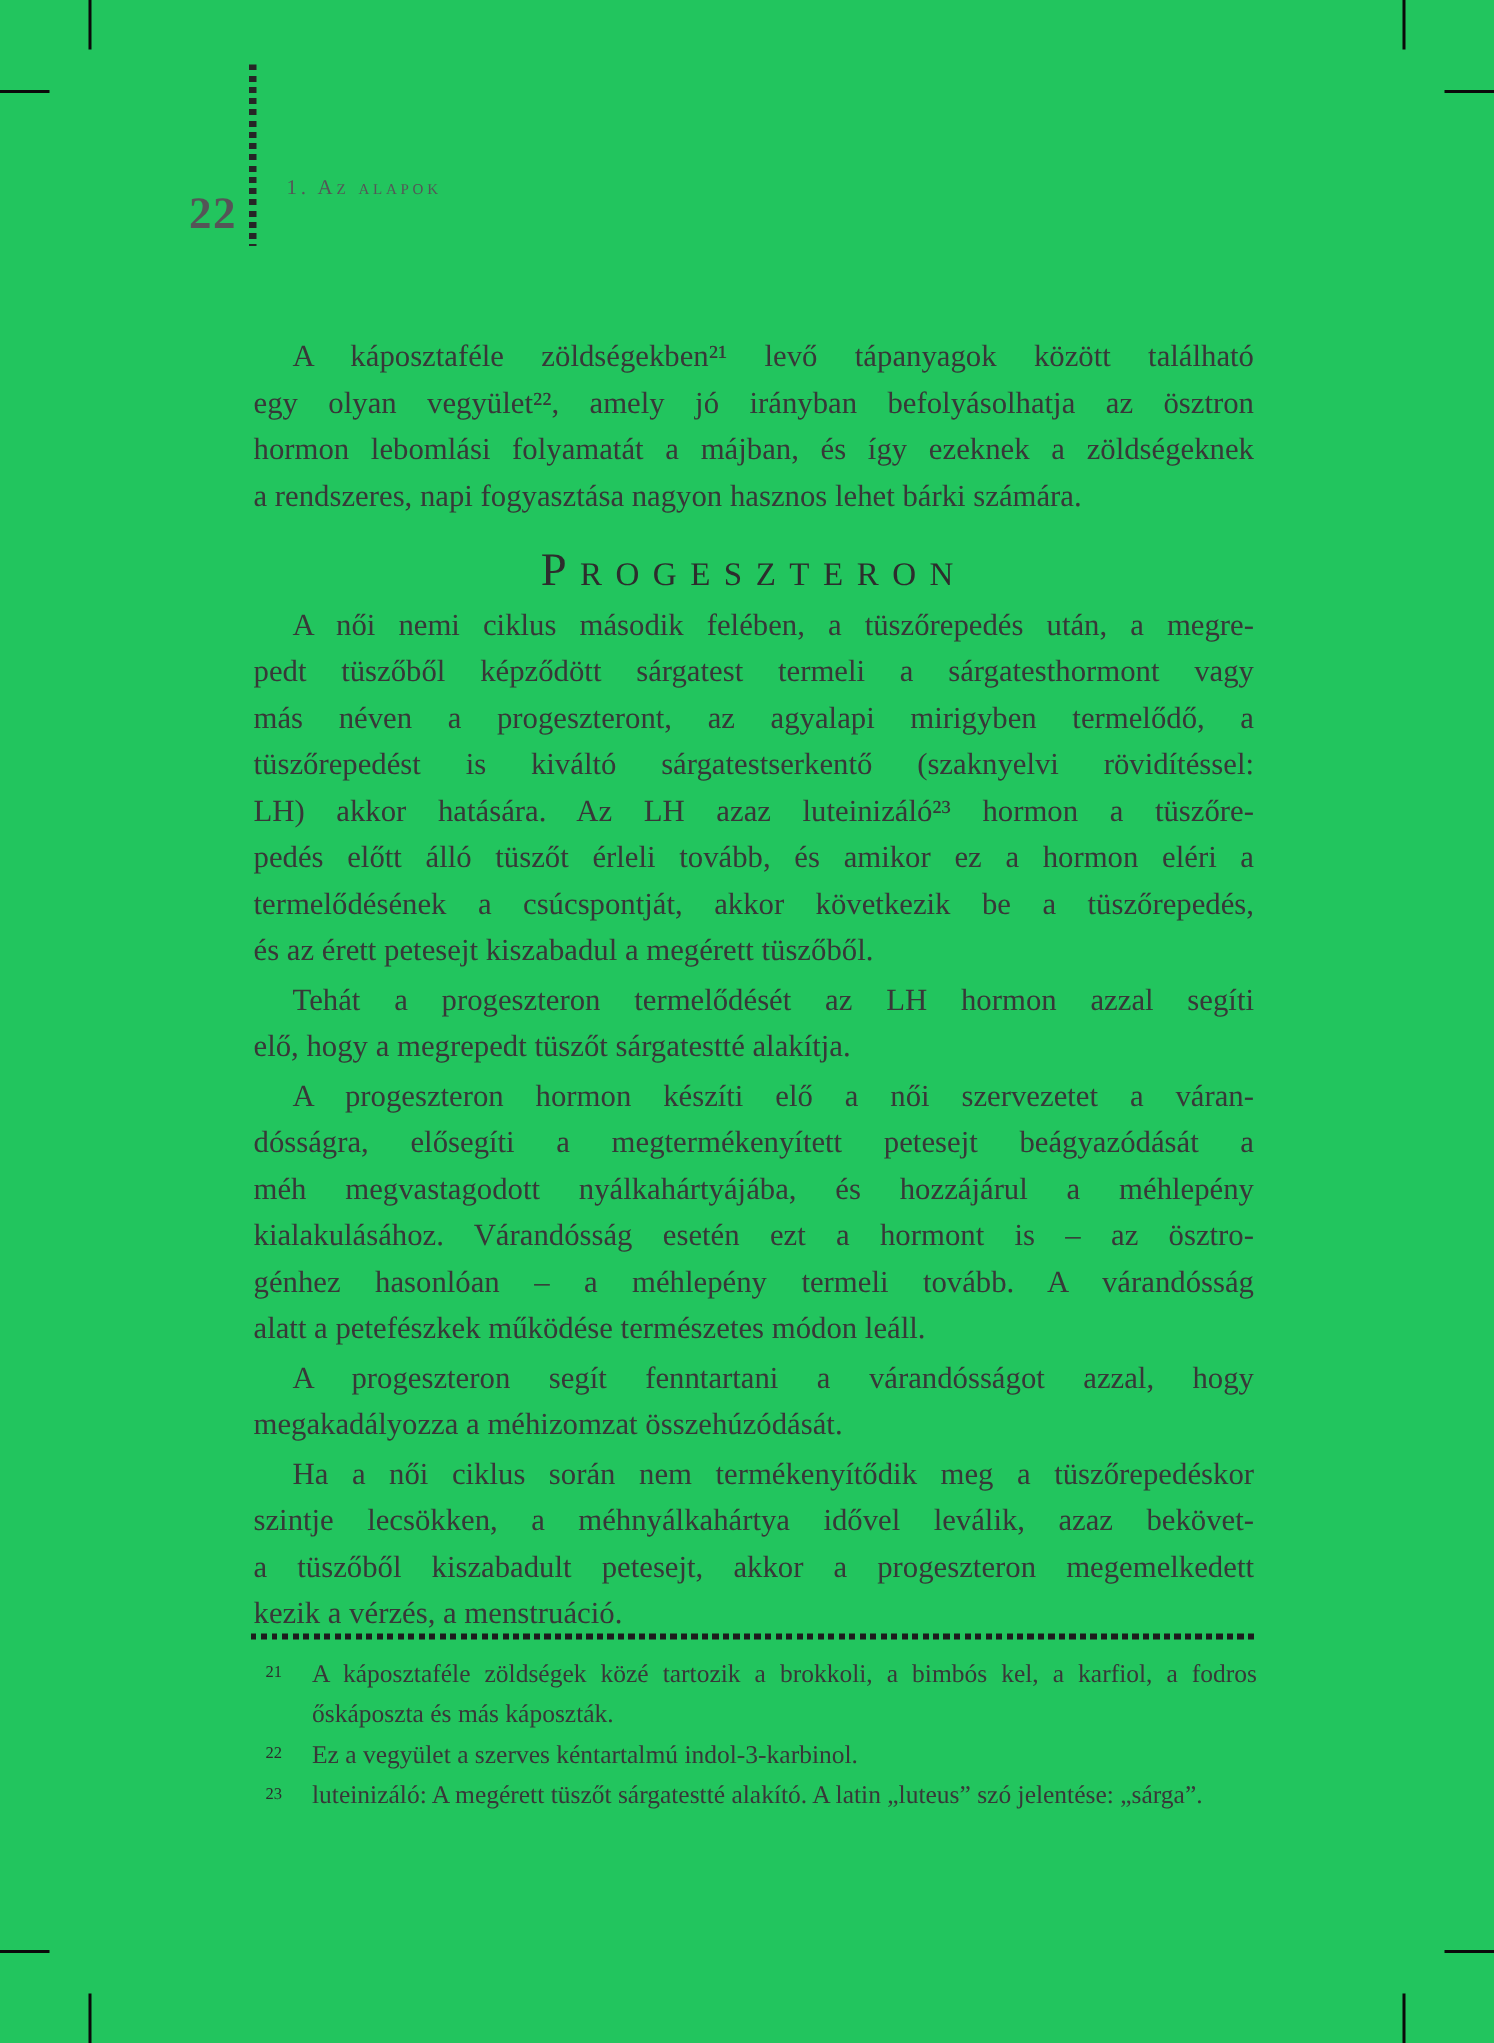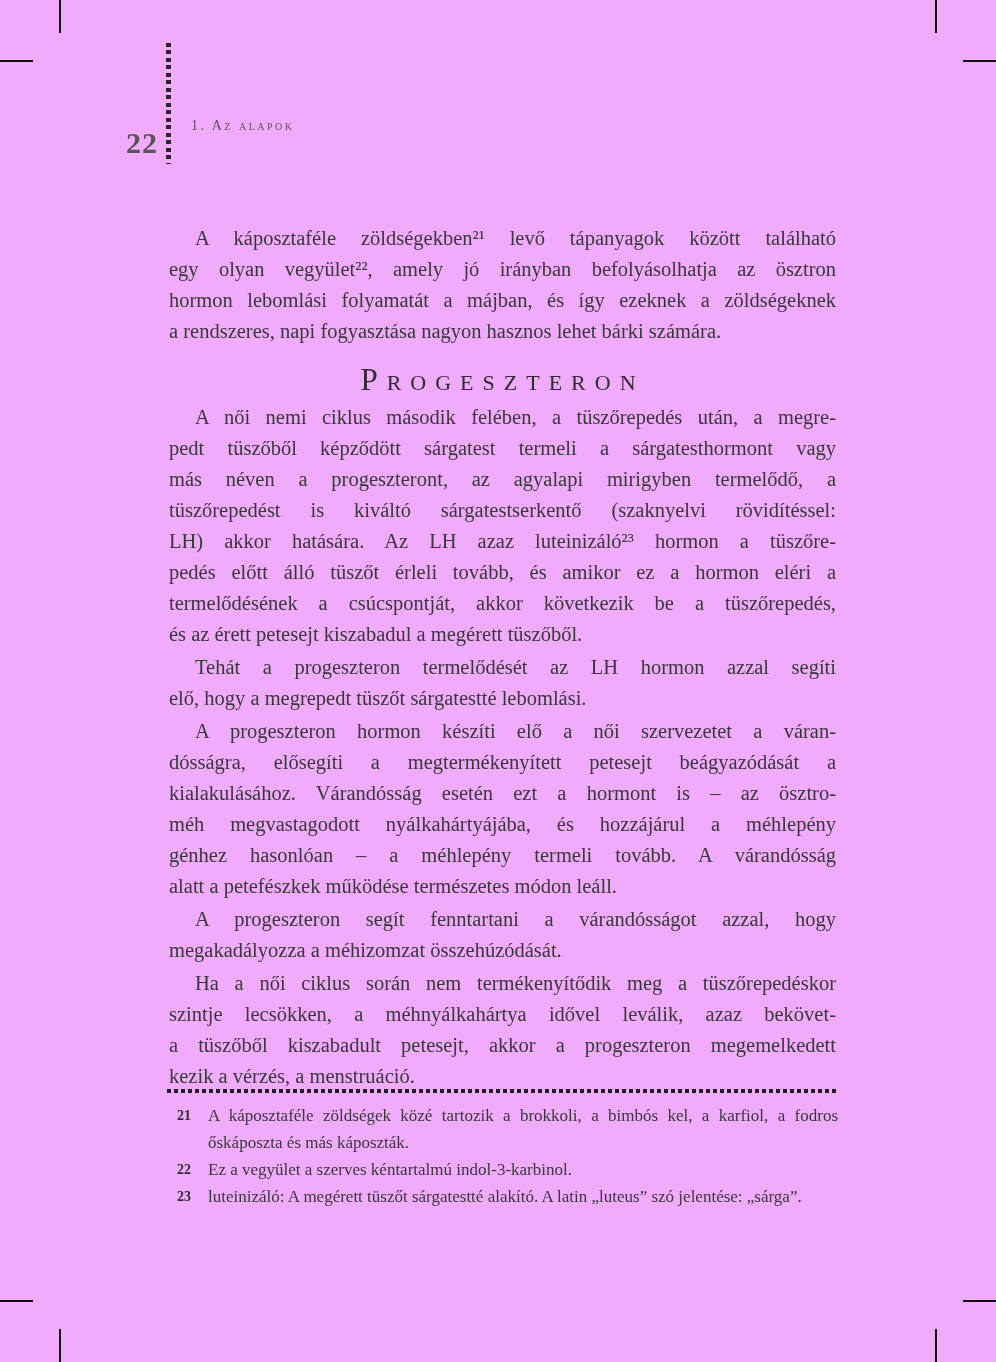--- a/index.html
+++ b/index.html
@@ -1,20 +1,20 @@
 <!DOCTYPE html>
 <html><head>
 <meta charset="utf-8">
 <style>
   html, body { margin: 0; padding: 0; background: #ffffff; }
   .page {
     position: relative;
     width: 996px;
     height: 1362px;
-    background: #f0abfc;
+    background: #22c55e;
     font-family: "Liberation Serif", "DejaVu Serif", serif;
     overflow: hidden;
   }
 
   
   .crop { position: absolute; background: #0a0a0a; }
   .crop.tl-v { left: 59px;  top: 0;       width: 2px;  height: 33px; }
   .crop.tl-h { left: 0;     top: 60px;    width: 33px; height: 2px;  }
   .crop.tr-v { left: 935px; top: 0;       width: 2px;  height: 33px; }
   .crop.tr-h { left: 963px; top: 60px;    width: 33px; height: 2px;  }
@@ -60,21 +60,21 @@
 
   
   .footnotes { position: absolute; left: 167px; top: 1089px; width: 671px; }
   .fn-sep {
     height: 3.5px; margin-bottom: 9px;
     background: repeating-linear-gradient(90deg, #1d1d1d 0 4px, transparent 4px 7px);
   }
   .fn-item { display: flex; }
   .fn-num {
     flex: none; width: 41px; padding-left: 10px; box-sizing: border-box;
-    font-weight: 700; font-size: 14px; line-height: 27px; color: #2d2d2d;
+    font-weight: 400; font-size: 11px; line-height: 27px; color: #2d2d2d;
   }
   .fn-text {
     flex: 1; font-size: 17px; line-height: 27px;
     text-align: justify; color: #383838;
   }
 </style>
 </head>
 <body>
 
 <div class="page">
@@ -105,27 +105,27 @@
         <div class="line">pedt tüszőből képződött sárgatest termeli a sárgatesthormont vagy</div>
         <div class="line">más néven a progeszteront, az agyalapi mirigyben termelődő, a</div>
         <div class="line">tüszőrepedést is kiváltó sárgatestserkentő (szaknyelvi rövidítéssel:</div>
         <div class="line">LH) akkor hatására. Az LH azaz luteinizáló²³ hormon a tüszőre-</div>
         <div class="line">pedés előtt álló tüszőt érleli tovább, és amikor ez a hormon eléri a</div>
         <div class="line">termelődésének a csúcspontját, akkor következik be a tüszőrepedés,</div>
         <div class="line last">és az érett petesejt kiszabadul a megérett tüszőből.</div>
       </div>
       <div class="para">
         <div class="line first">Tehát a progeszteron termelődését az LH hormon azzal segíti</div>
-        <div class="line last">elő, hogy a megrepedt tüszőt sárgatestté lebomlási.</div>
+        <div class="line last">elő, hogy a megrepedt tüszőt sárgatestté alakítja.</div>
       </div>
       <div class="para">
         <div class="line first">A progeszteron hormon készíti elő a női szervezetet a váran-</div>
         <div class="line">dósságra, elősegíti a megtermékenyített petesejt beágyazódását a</div>
+        <div class="line">méh megvastagodott nyálkahártyájába, és hozzájárul a méhlepény</div>
         <div class="line">kialakulásához. Várandósság esetén ezt a hormont is – az ösztro-</div>
-        <div class="line">méh megvastagodott nyálkahártyájába, és hozzájárul a méhlepény</div>
         <div class="line">génhez hasonlóan – a méhlepény termeli tovább. A várandósság</div>
         <div class="line last">alatt a petefészkek működése természetes módon leáll.</div>
       </div>
       <div class="para">
         <div class="line first">A progeszteron segít fenntartani a várandósságot azzal, hogy</div>
         <div class="line last">megakadályozza a méhizomzat összehúzódását.</div>
       </div>
       <div class="para">
         <div class="line first">Ha a női ciklus során nem termékenyítődik meg a tüszőrepedéskor</div>
         <div class="line">szintje lecsökken, a méhnyálkahártya idővel leválik, azaz bekövet-</div>

